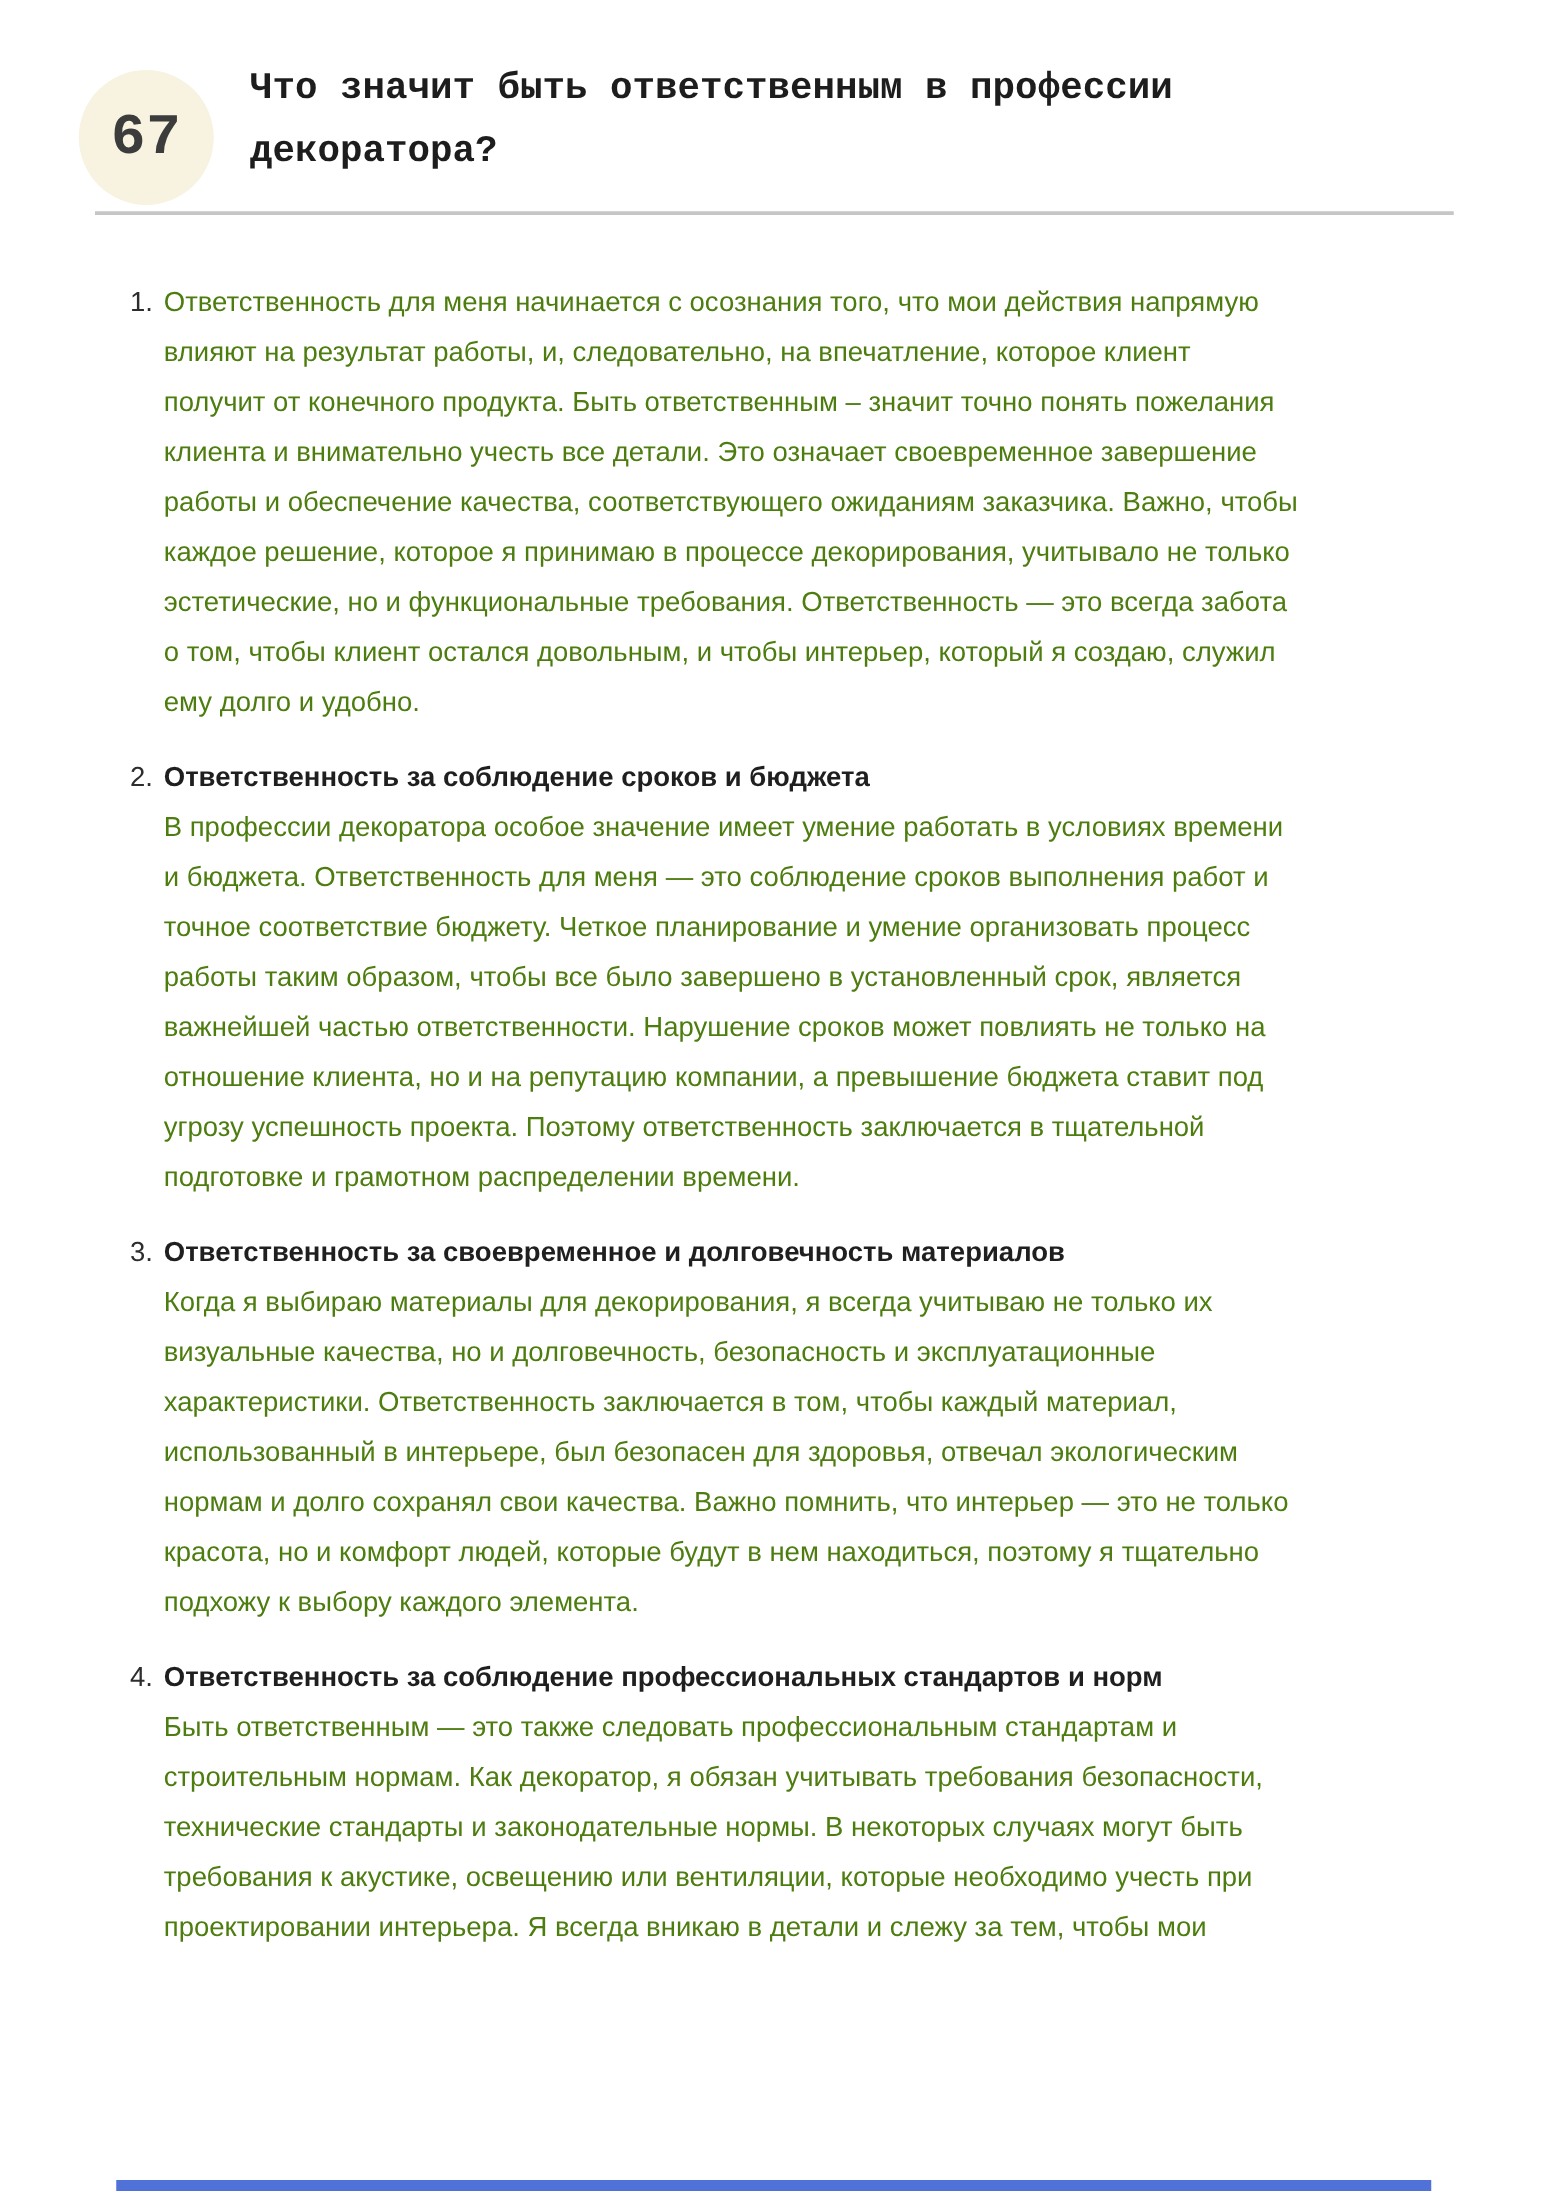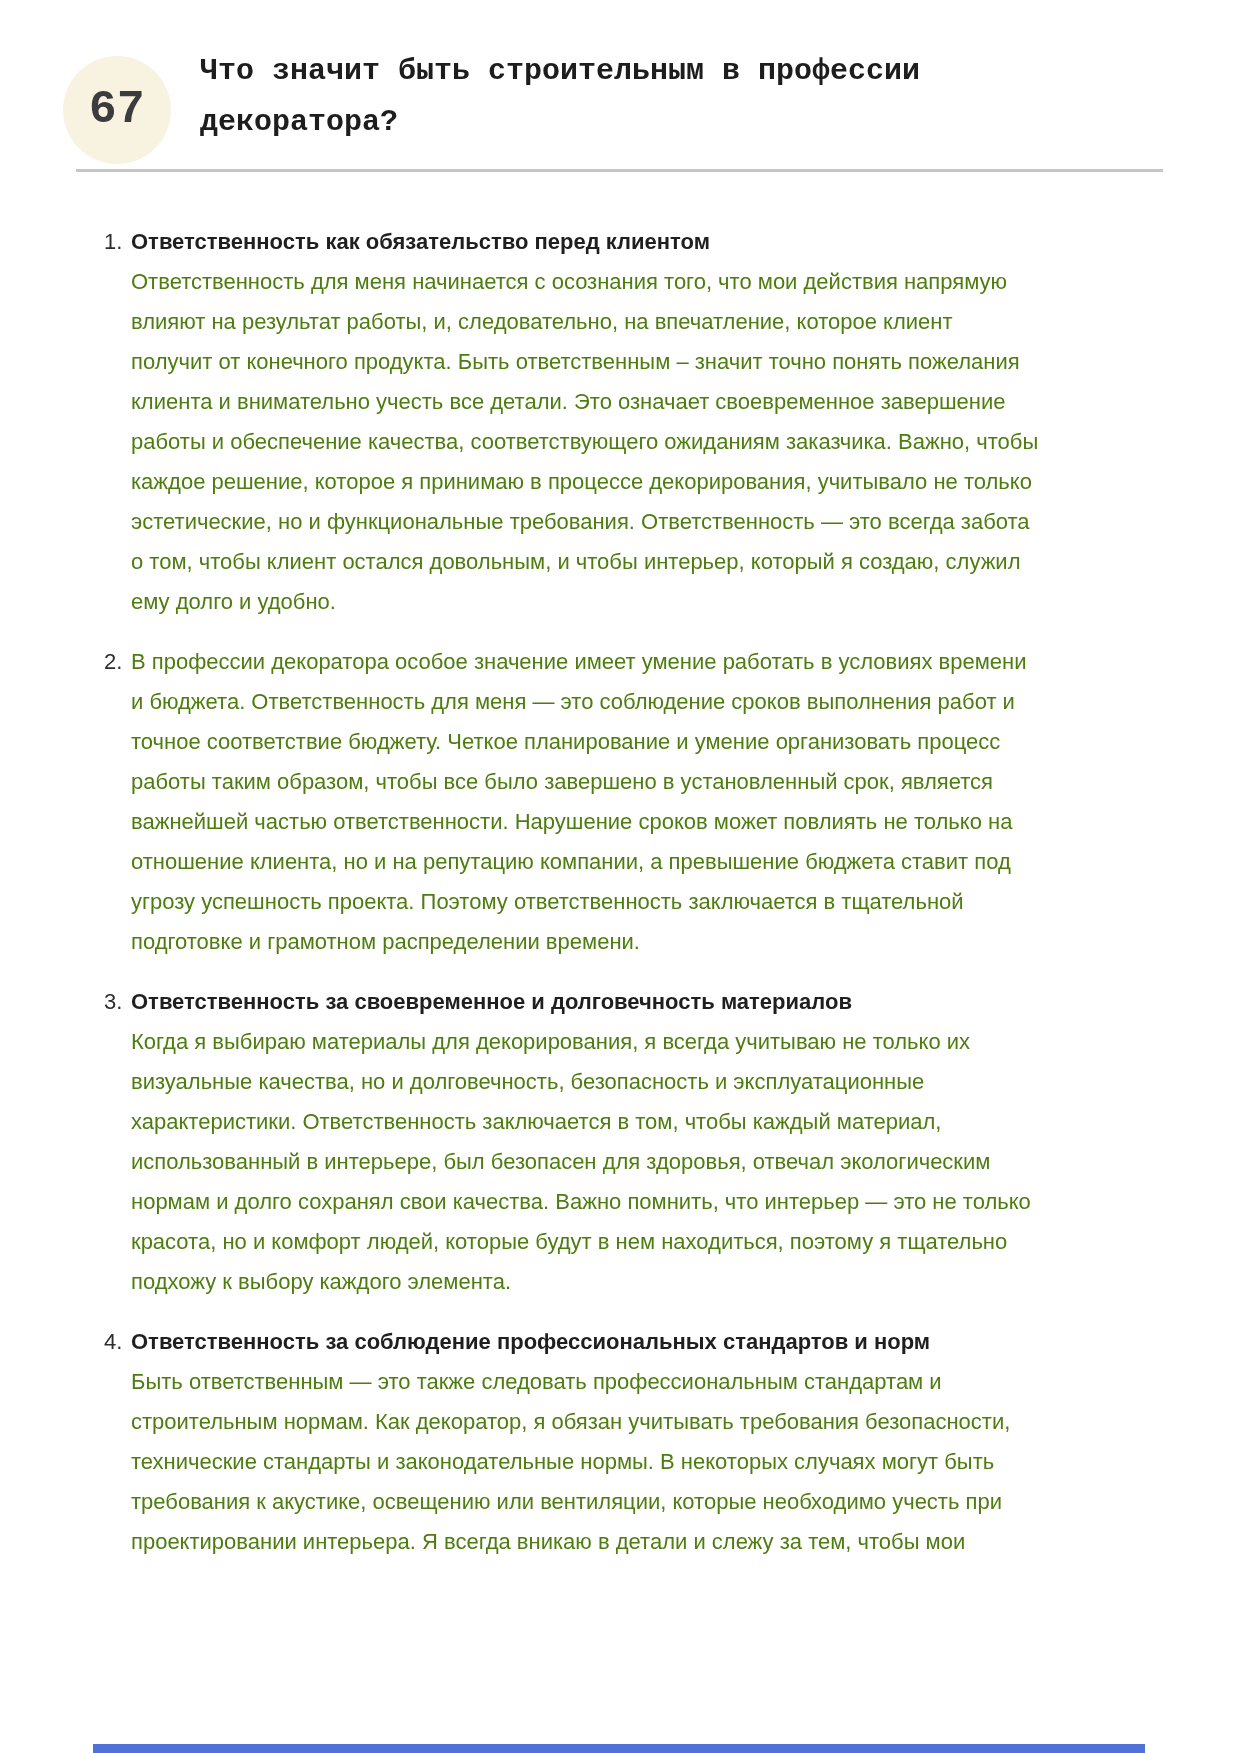--- a/index.html
+++ b/index.html
@@ -98,38 +98,38 @@
 </style>
 </head>
 <body>
 
 <div class="page">
 
   <header class="header">
     <div class="badge">
       <span class="badge-num">67</span>
     </div>
-    <h1 class="title">Что значит быть строительным в профессии декоратора?</h1>
+    <h1 class="title">Что значит быть ответственным в профессии декоратора?</h1>
   </header>
 
   <div class="divider"></div>
 
   <main class="main">
 
     <div class="item">
       <span class="item-num">1.</span>
       <div class="item-content">
-        <span class="item-heading">Ответственность как обязательство перед клиентом</span>
         <div class="item-body">Ответственность для меня начинается с осознания того, что мои действия напрямую влияют на результат работы, и, следовательно, на впечатление, которое клиент получит от конечного продукта. Быть ответственным – значит точно понять пожелания клиента и внимательно учесть все детали. Это означает своевременное завершение работы и обеспечение качества, соответствующего ожиданиям заказчика. Важно, чтобы каждое решение, которое я принимаю в процессе декорирования, учитывало не только эстетические, но и функциональные требования. Ответственность — это всегда забота о том, чтобы клиент остался довольным, и чтобы интерьер, который я создаю, служил ему долго и удобно.</div>
       </div>
     </div>
 
     <div class="item">
       <span class="item-num">2.</span>
       <div class="item-content">
+        <span class="item-heading">Ответственность за соблюдение сроков и бюджета</span>
         <div class="item-body">В профессии декоратора особое значение имеет умение работать в условиях времени и бюджета. Ответственность для меня — это соблюдение сроков выполнения работ и точное соответствие бюджету. Четкое планирование и умение организовать процесс работы таким образом, чтобы все было завершено в установленный срок, является важнейшей частью ответственности. Нарушение сроков может повлиять не только на отношение клиента, но и на репутацию компании, а превышение бюджета ставит под угрозу успешность проекта. Поэтому ответственность заключается в тщательной подготовке и грамотном распределении времени.</div>
       </div>
     </div>
 
     <div class="item">
       <span class="item-num">3.</span>
       <div class="item-content">
         <span class="item-heading">Ответственность за своевременное и долговечность материалов</span>
         <div class="item-body">Когда я выбираю материалы для декорирования, я всегда учитываю не только их визуальные качества, но и долговечность, безопасность и эксплуатационные характеристики. Ответственность заключается в том, чтобы каждый материал, использованный в интерьере, был безопасен для здоровья, отвечал экологическим нормам и долго сохранял свои качества. Важно помнить, что интерьер — это не только красота, но и комфорт людей, которые будут в нем находиться, поэтому я тщательно подхожу к выбору каждого элемента.</div>
       </div>

